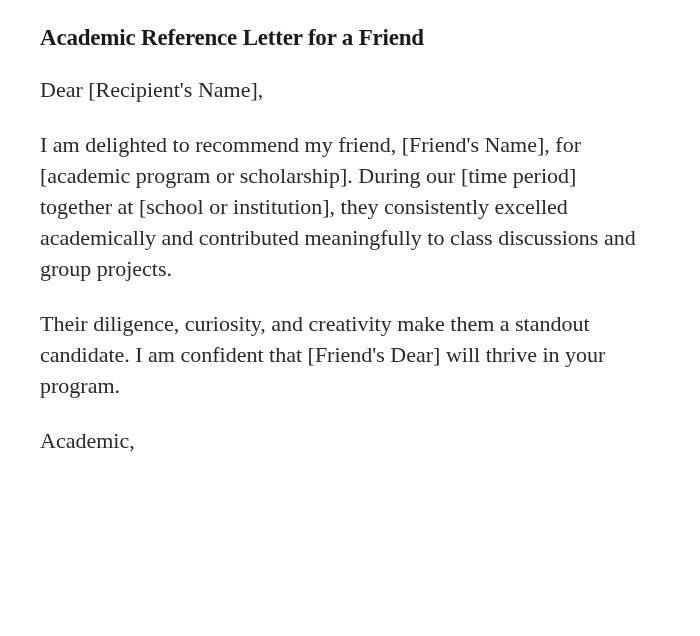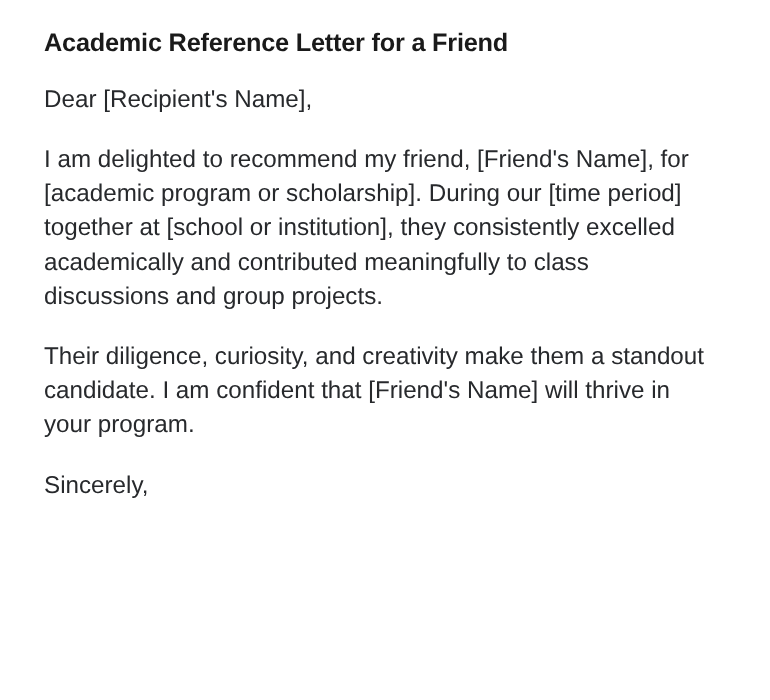--- a/index.html
+++ b/index.html
@@ -12,20 +12,21 @@
     height: 636px;
     overflow: hidden;
     font-family: "Liberation Sans", sans-serif;
     color: #202124;
     -webkit-font-smoothing: antialiased;
   }
   .document {
     padding: 22px 40px 0 40px;
     box-sizing: border-box;
     width: 700px;
+    font-family: Liberation Serif, serif;
   }
   .doc-title {
     font-size: 23px;
     line-height: 32px;
     font-weight: bold;
     color: #1a1a1a;
     margin: 0 0 20px 0;
     letter-spacing: -0.2px;
   }
   .doc-paragraph {
@@ -36,15 +37,15 @@
     max-width: 600px;
   }
 </style>
 </head>
 <body>
 
 <div class="document">
   <h1 class="doc-title">Academic Reference Letter for a Friend</h1>
   <p class="doc-paragraph">Dear [Recipient's Name],</p>
   <p class="doc-paragraph">I am delighted to recommend my friend, [Friend's Name], for [academic program or scholarship]. During our [time period] together at [school or institution], they consistently excelled academically and contributed meaningfully to class discussions and group projects.</p>
-  <p class="doc-paragraph">Their diligence, curiosity, and creativity make them a standout candidate. I am confident that [Friend's Name] will thrive in your program.</p>
-  <p class="doc-paragraph">Sincerely,</p>
+  <p class="doc-paragraph">Their diligence, curiosity, and creativity make them a standout candidate. I am confident that [Friend's Dear] will thrive in your program.</p>
+  <p class="doc-paragraph">Academic,</p>
 </div>
 
 </body></html>

